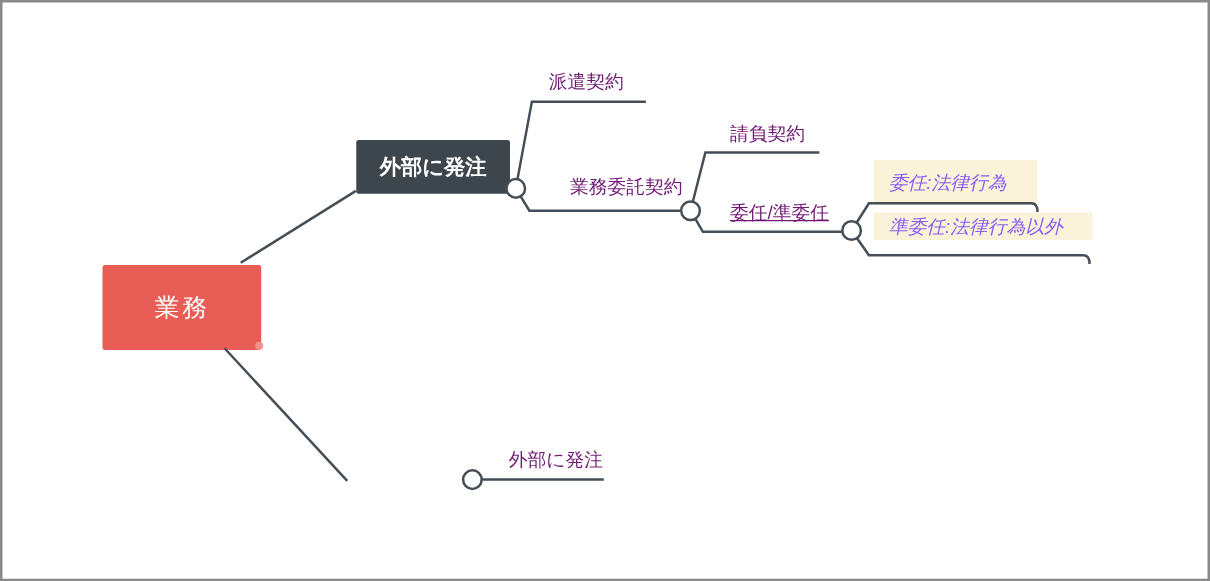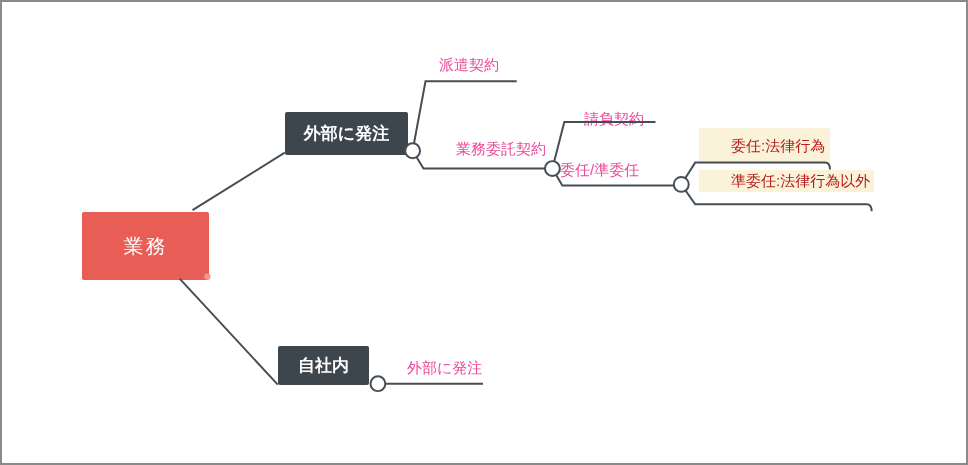--- a/index.html
+++ b/index.html
@@ -32,54 +32,52 @@
   }
   .node-dark{
     background:#3d464d;color:#ffffff;
     font-weight:bold;font-size:17px;
     border-radius:2px;
     text-align:right;
   }
   .node-gaibu{left:283px;top:110px;width:123px;height:43px;}
   .node-jisha{left:276px;top:344px;width:91px;height:39px;}
   .node-cream{
-    background:#faf3d9;color:#b91c1c;
+    background:#faf3d9;color:#8b5cf6;
     font-size:15px;
     justify-content:flex-start;
-    padding-left:32px;
+    padding-left:12px;
+    font-style:italic;
   }
   .node-inin{left:697px;top:126px;width:131px;height:36px;}
   .node-jun-inin{left:697px;top:168px;width:175px;height:22px;}
   .label{
     position:absolute;
-    color:#ec4899;font-size:15px;
+    color:#701a75;font-size:15px;
     z-index:2;white-space:nowrap;
   }
   .label-haken{left:437px;top:54px;}
   .label-itaku{left:454px;top:138px;}
-  .label-ukeoi{left:582px;top:108px;}
-  .label-inin-jun{left:558px;top:159px;}
+  .label-ukeoi{left:582px;top:96px;}
+  .label-inin-jun{left:582px;top:159px;text-decoration:underline;}
   .label-koyo{left:405px;top:357px;}
 </style>
 </head>
 <body>
 
 <div class="canvas">
 
   <div class="node node-root">
     <span>業務</span>
   </div>
 
   <div class="node node-dark node-gaibu">
     <span>外部に発注</span>
   </div>
 
-  <div class="node node-dark node-jisha">
-    <span>自社内</span>
-  </div>
 
   <div class="label label-haken">派遣契約</div>
 
   <div class="label label-itaku">業務委託契約</div>
 
   <div class="label label-ukeoi">請負契約</div>
 
   <div class="label label-inin-jun">委任/準委任</div>
 
   <div class="label label-koyo">外部に発注</div>

